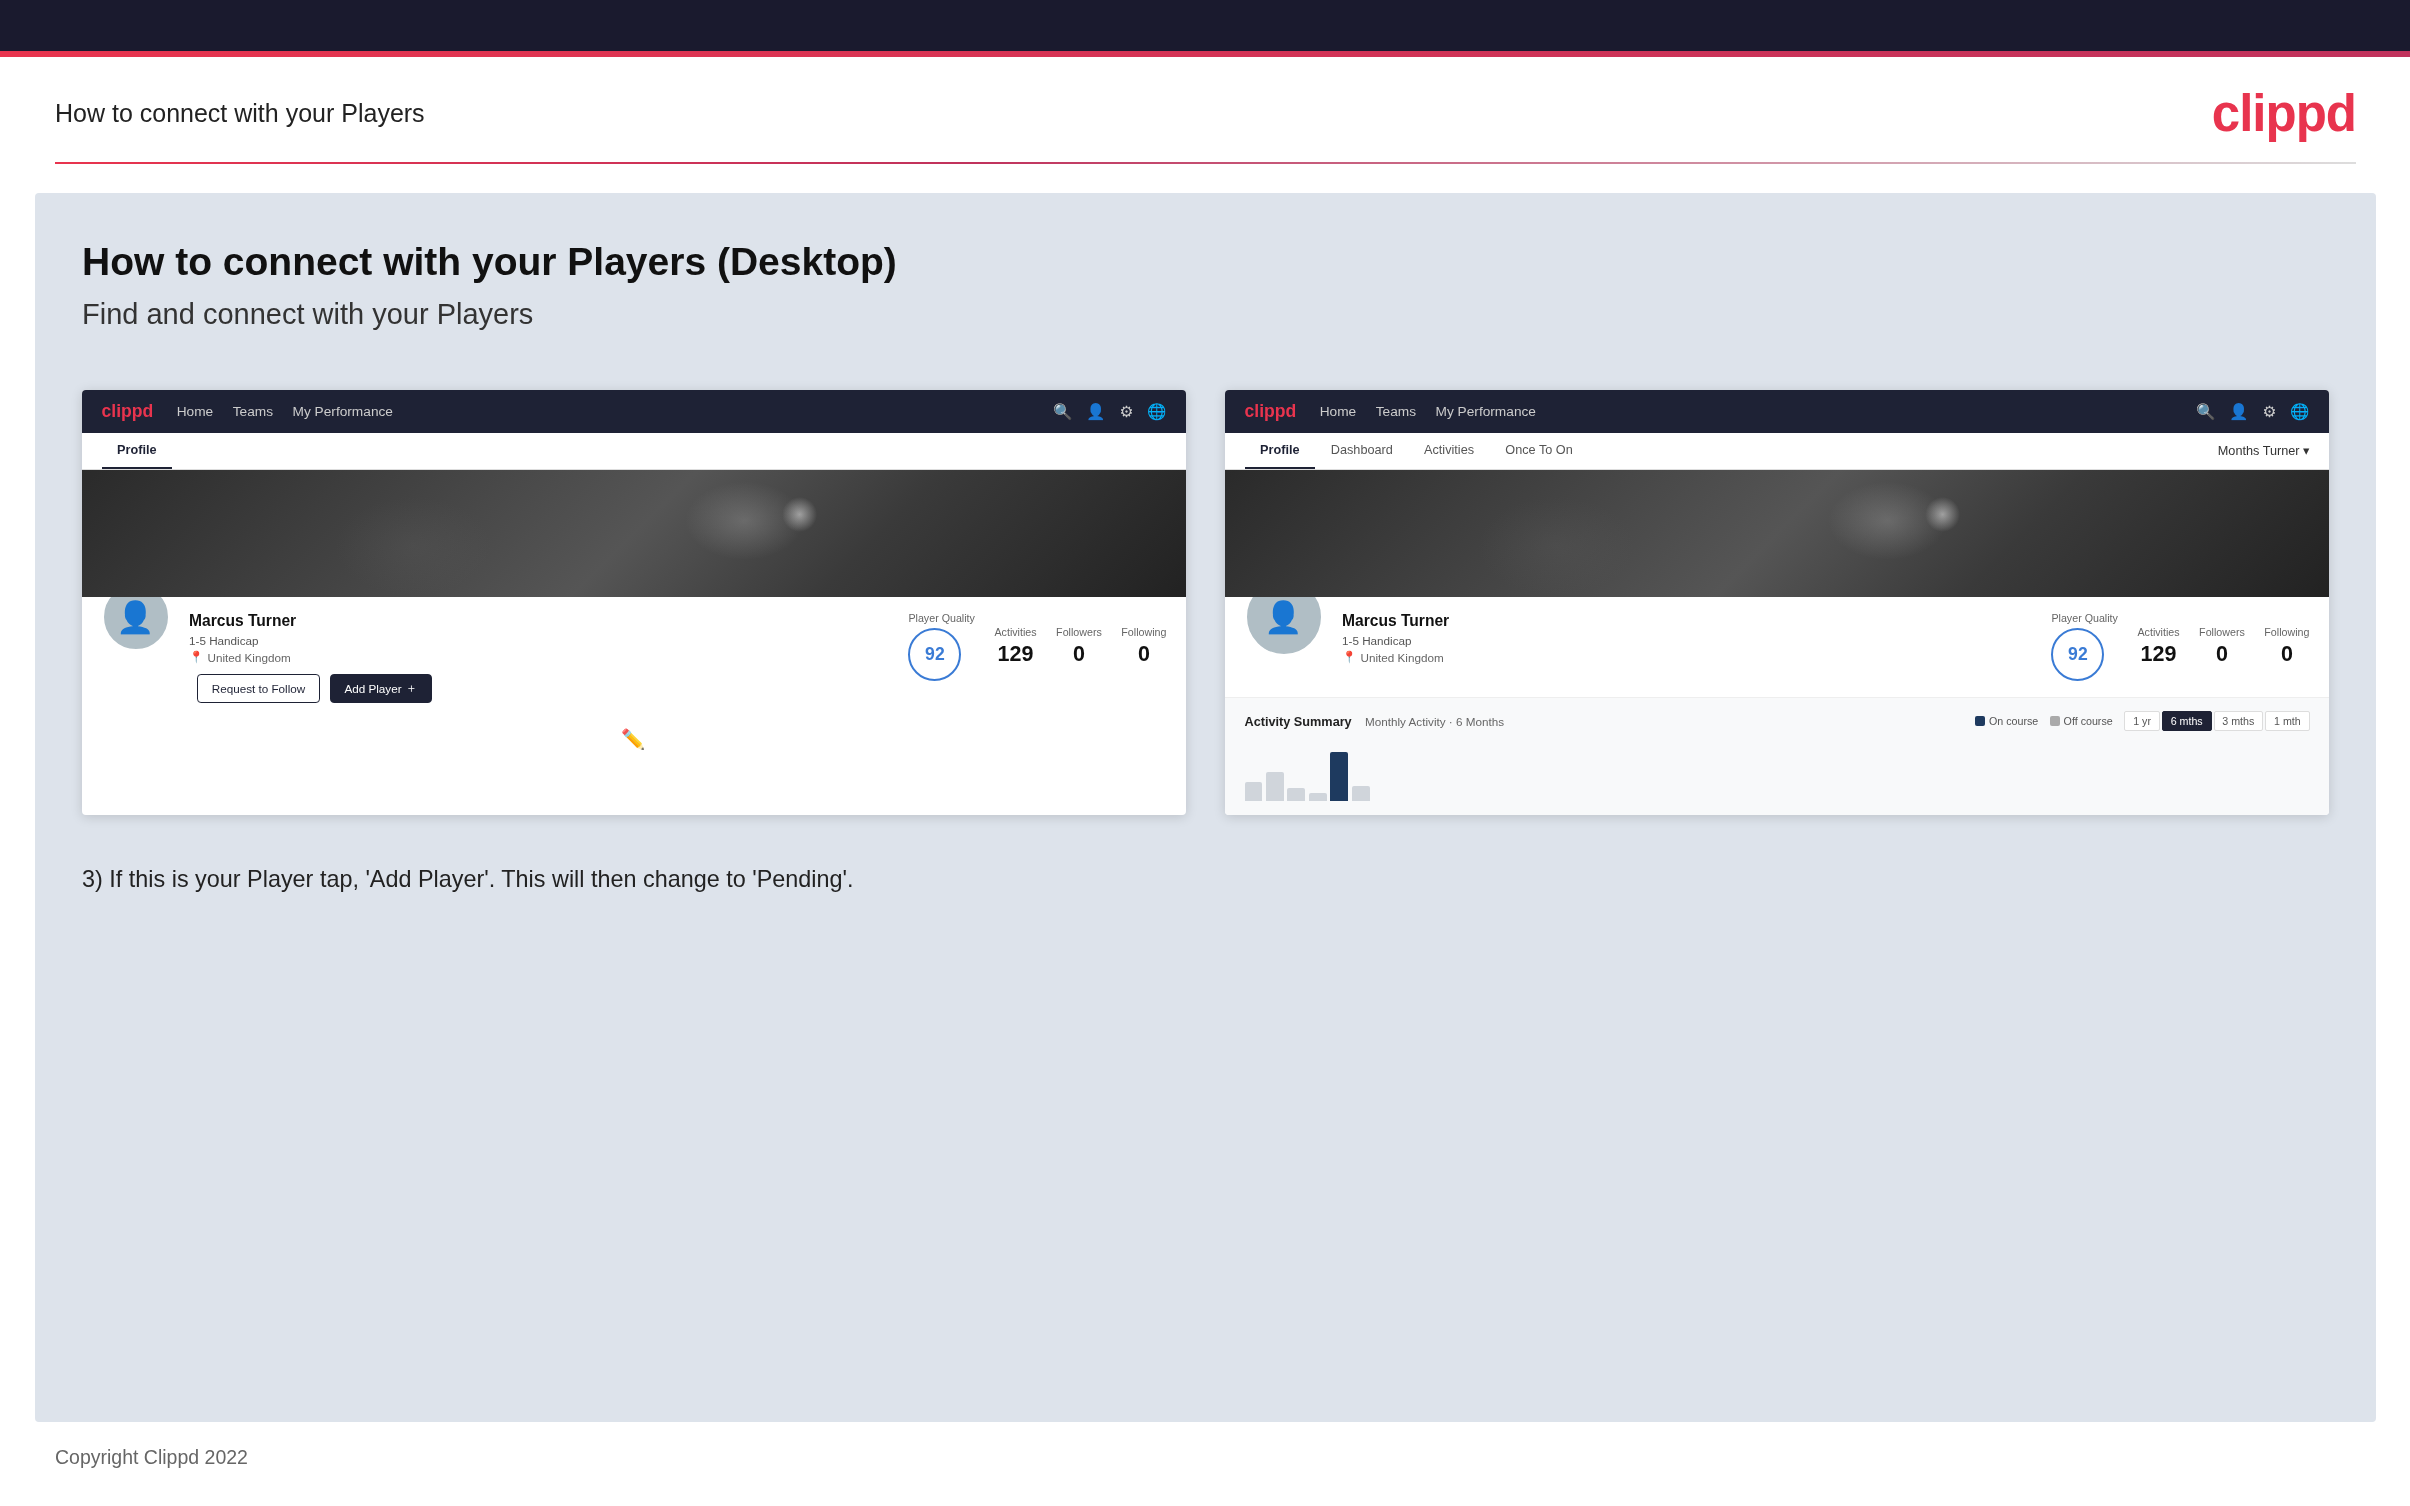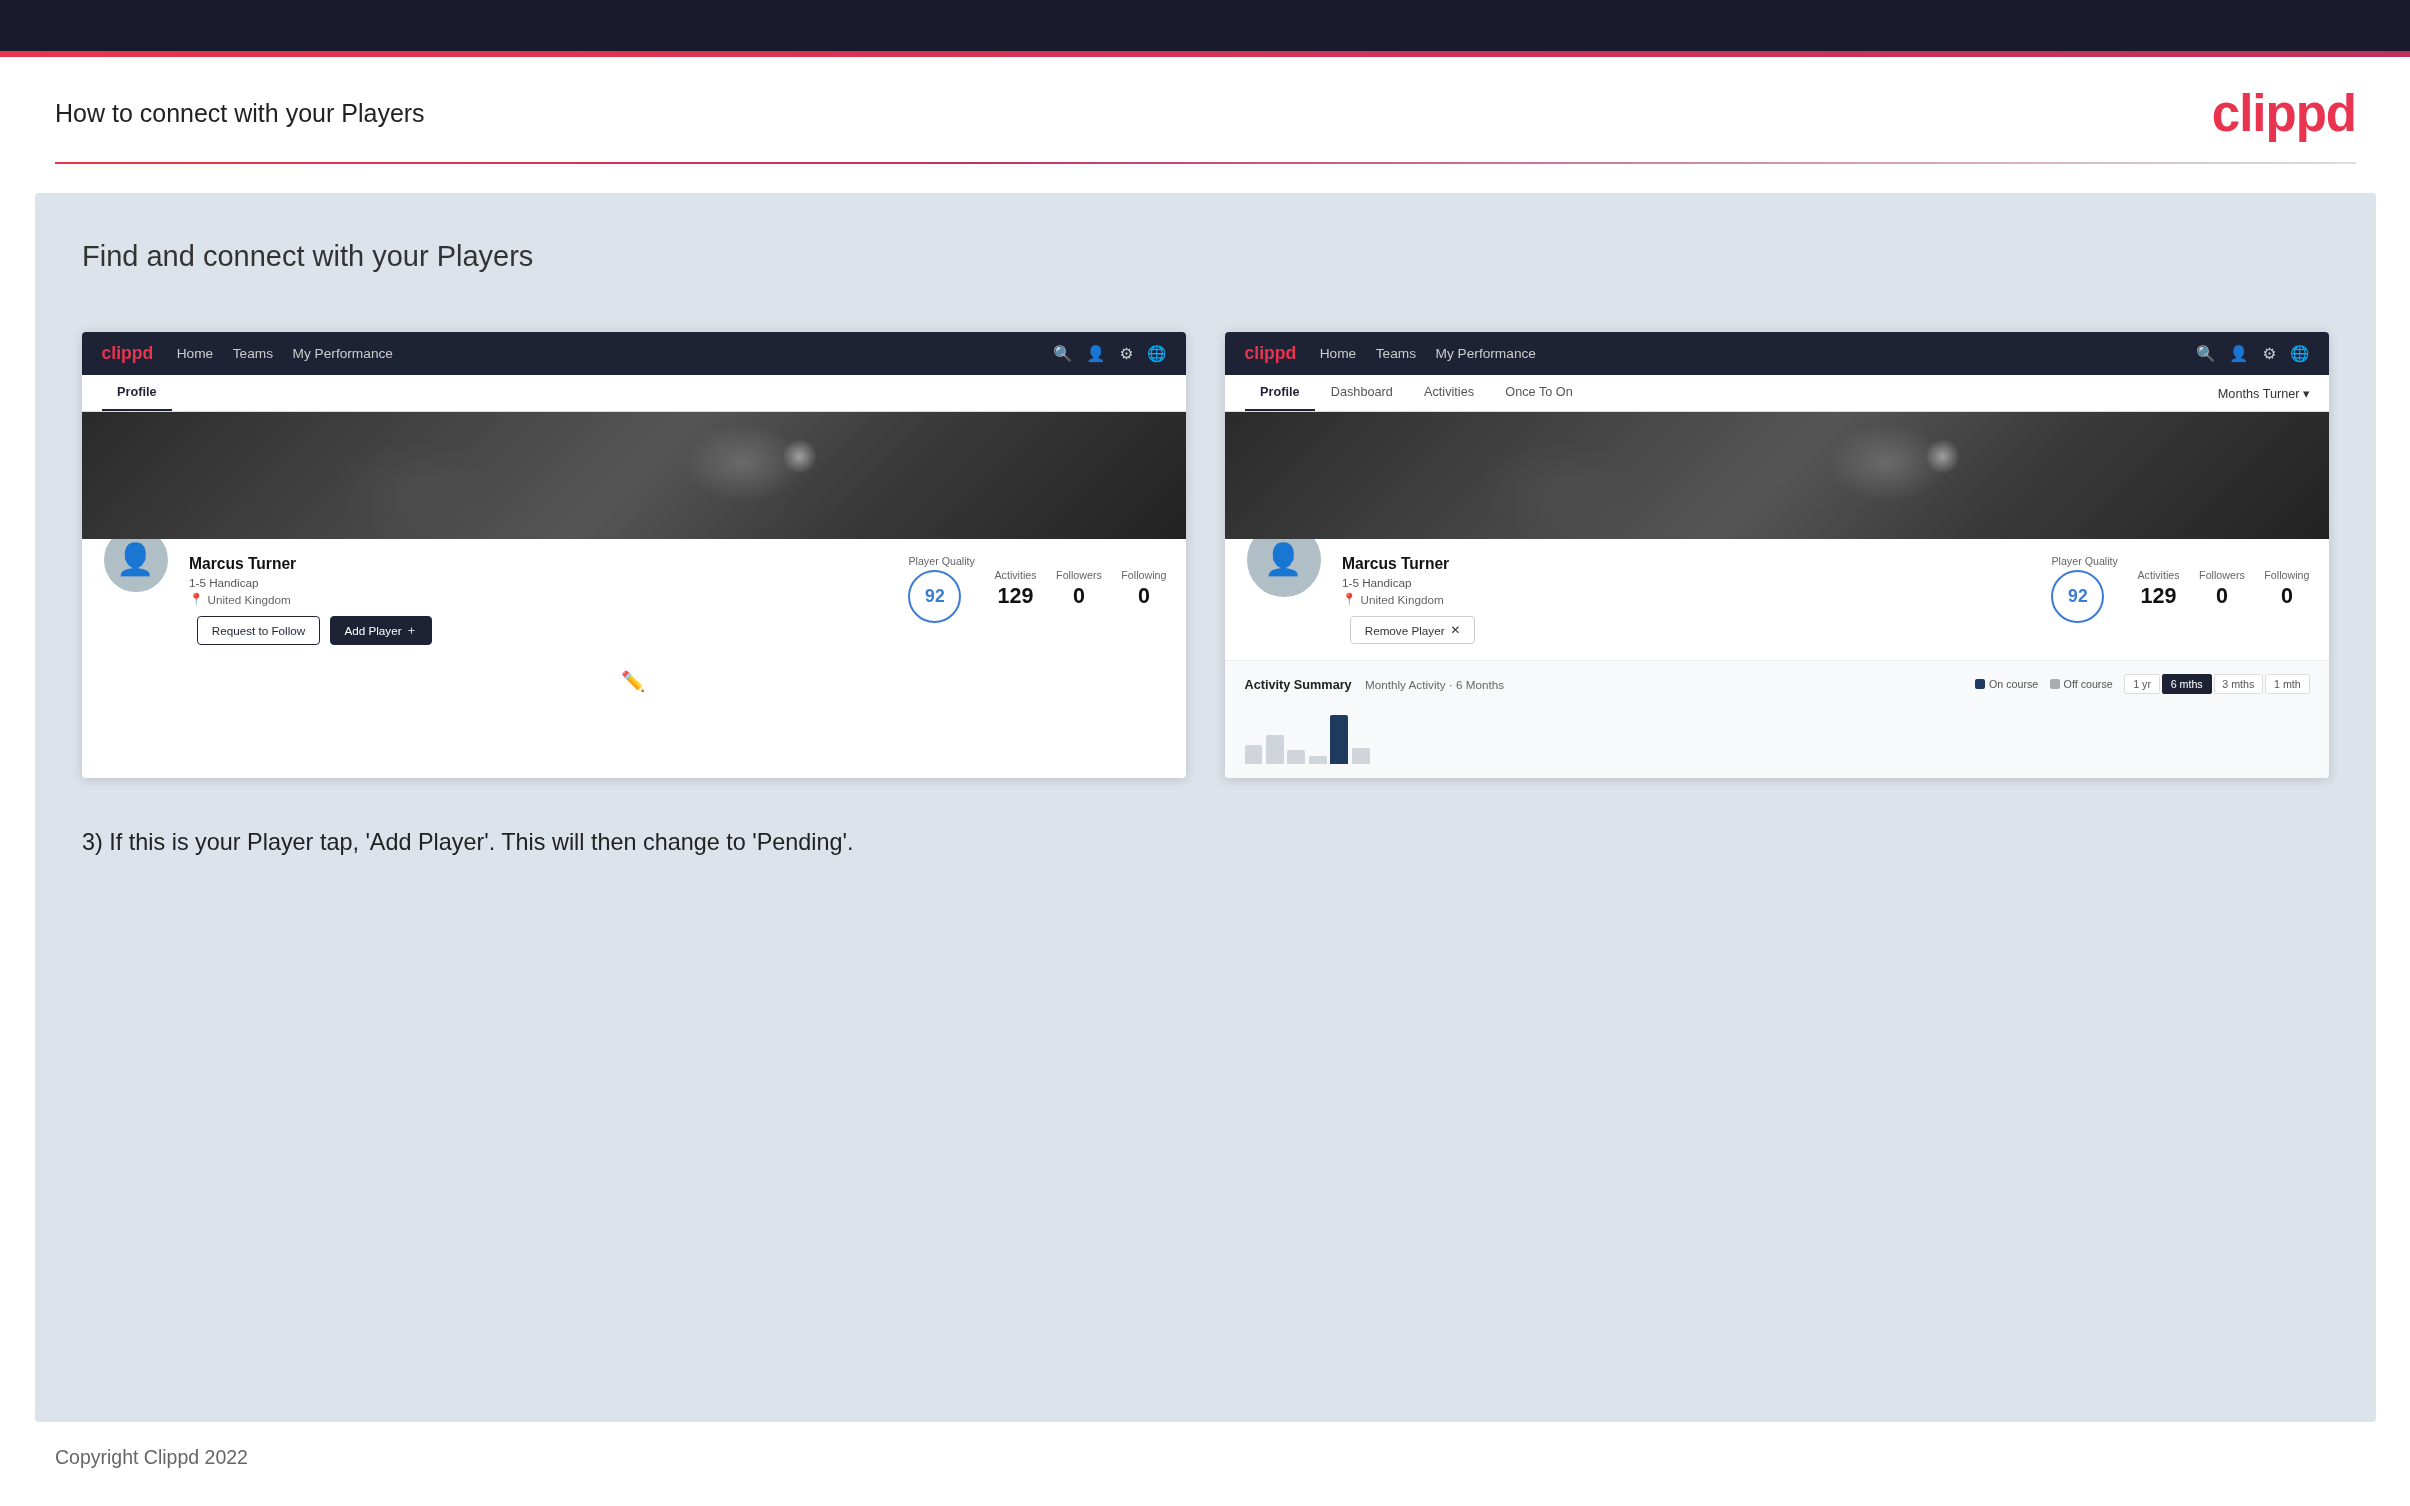--- a/index.html
+++ b/index.html
@@ -401,20 +401,21 @@
 <div class="top-bar"></div>
 <div class="top-accent"></div>
 
 <div class="header">
   <span class="header-title">How to connect with your Players</span>
   <span class="clippd-logo">clippd</span>
 </div>
 <div class="header-divider"></div>
 
 <div class="main-content">
+  <div class="page-title">How to connect with your Players (Desktop)</div>
   <div class="page-subtitle">Find and connect with your Players</div>
 
   <div class="screenshots-row">
 
     <div class="screenshot-container">
 
       <div class="app-nav">
         <span class="app-logo-small">clippd</span>
         <div class="app-nav-links">
           <span class="app-nav-link">Home</span>
@@ -514,26 +515,20 @@
       <div style="display:flex; align-items:flex-start; padding:15.6px 19.5px; gap:19.5px;">
         <div class="avatar-large">
           <span class="avatar-icon">👤</span>
         </div>
         <div class="profile-info">
           <div class="player-name">Marcus Turner</div>
           <div class="player-handicap">1-5 Handicap</div>
           <div class="player-location">
             <span>📍</span>
             <span>United Kingdom</span>
-          </div>
-          <div class="player-actions">
-            <button class="btn-remove-player">
-              <span>Remove Player</span>
-              <span style="font-size:11.7px;">✕</span>
-            </button>
           </div>
         </div>
 
         <div class="stats-row">
           <div class="stat-item">
             <div class="stat-label">Player Quality</div>
             <div class="quality-circle">92</div>
           </div>
           <div class="stat-item">
             <div class="stat-label">Activities</div>

